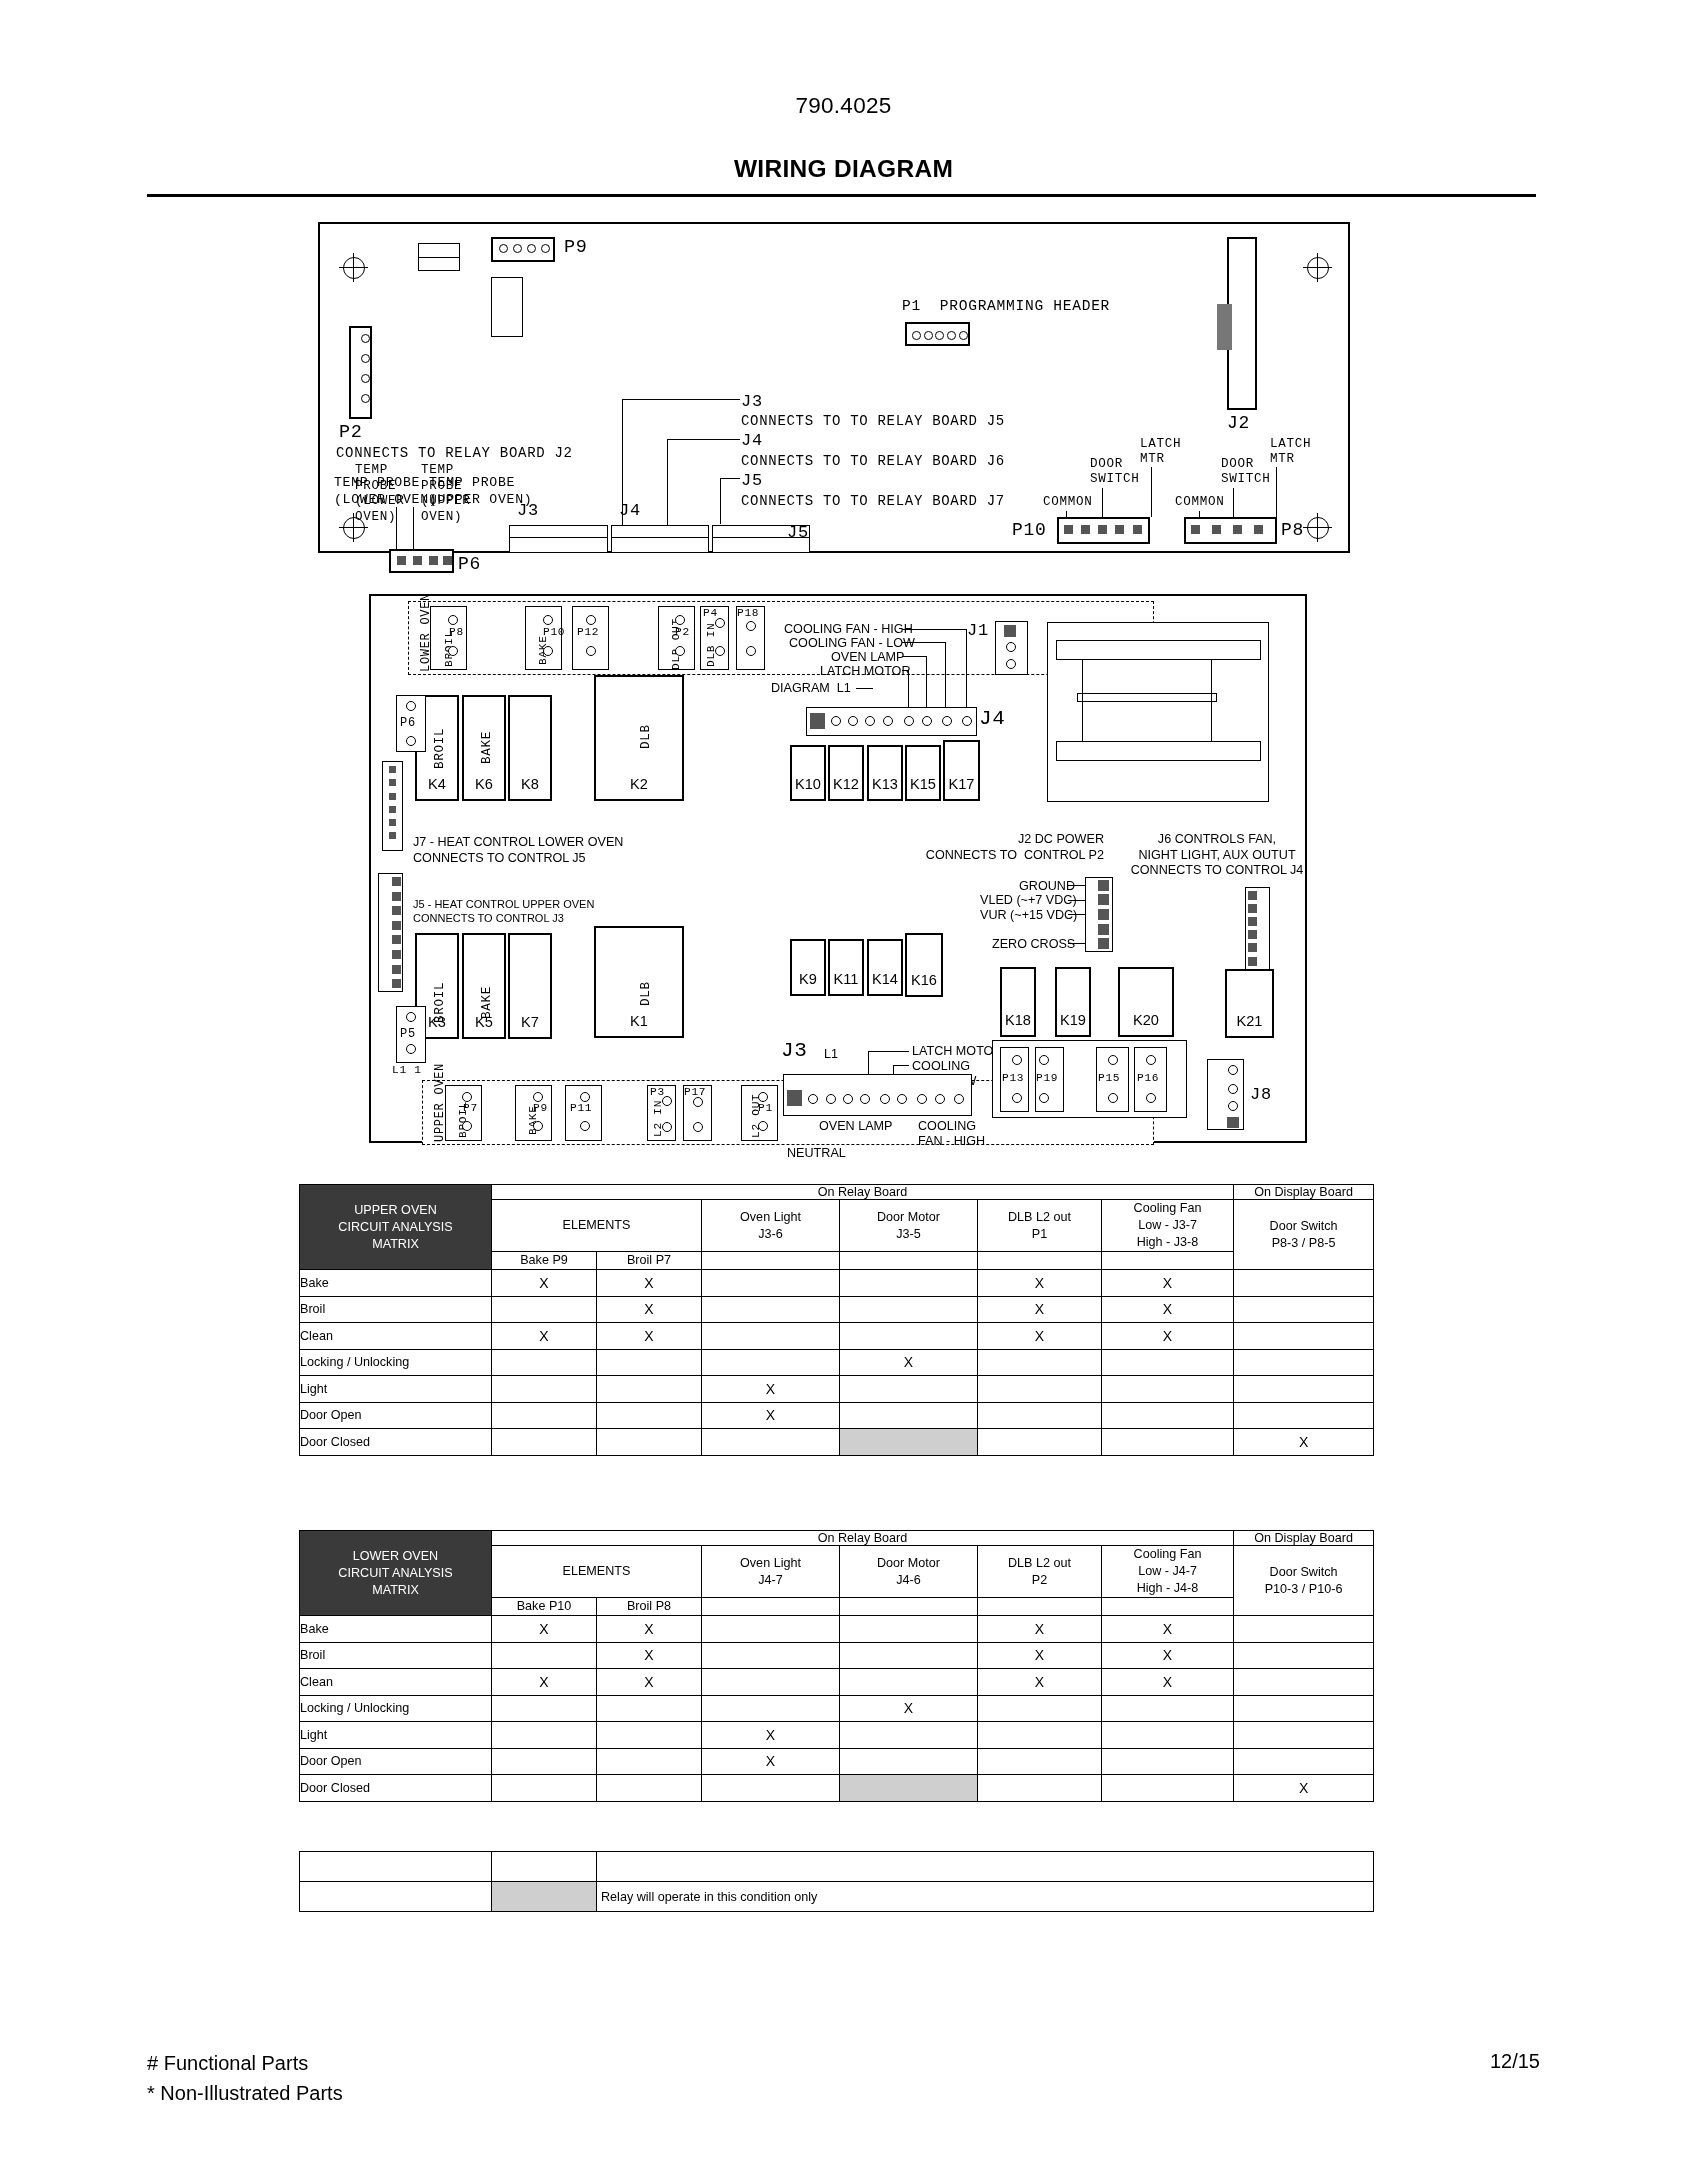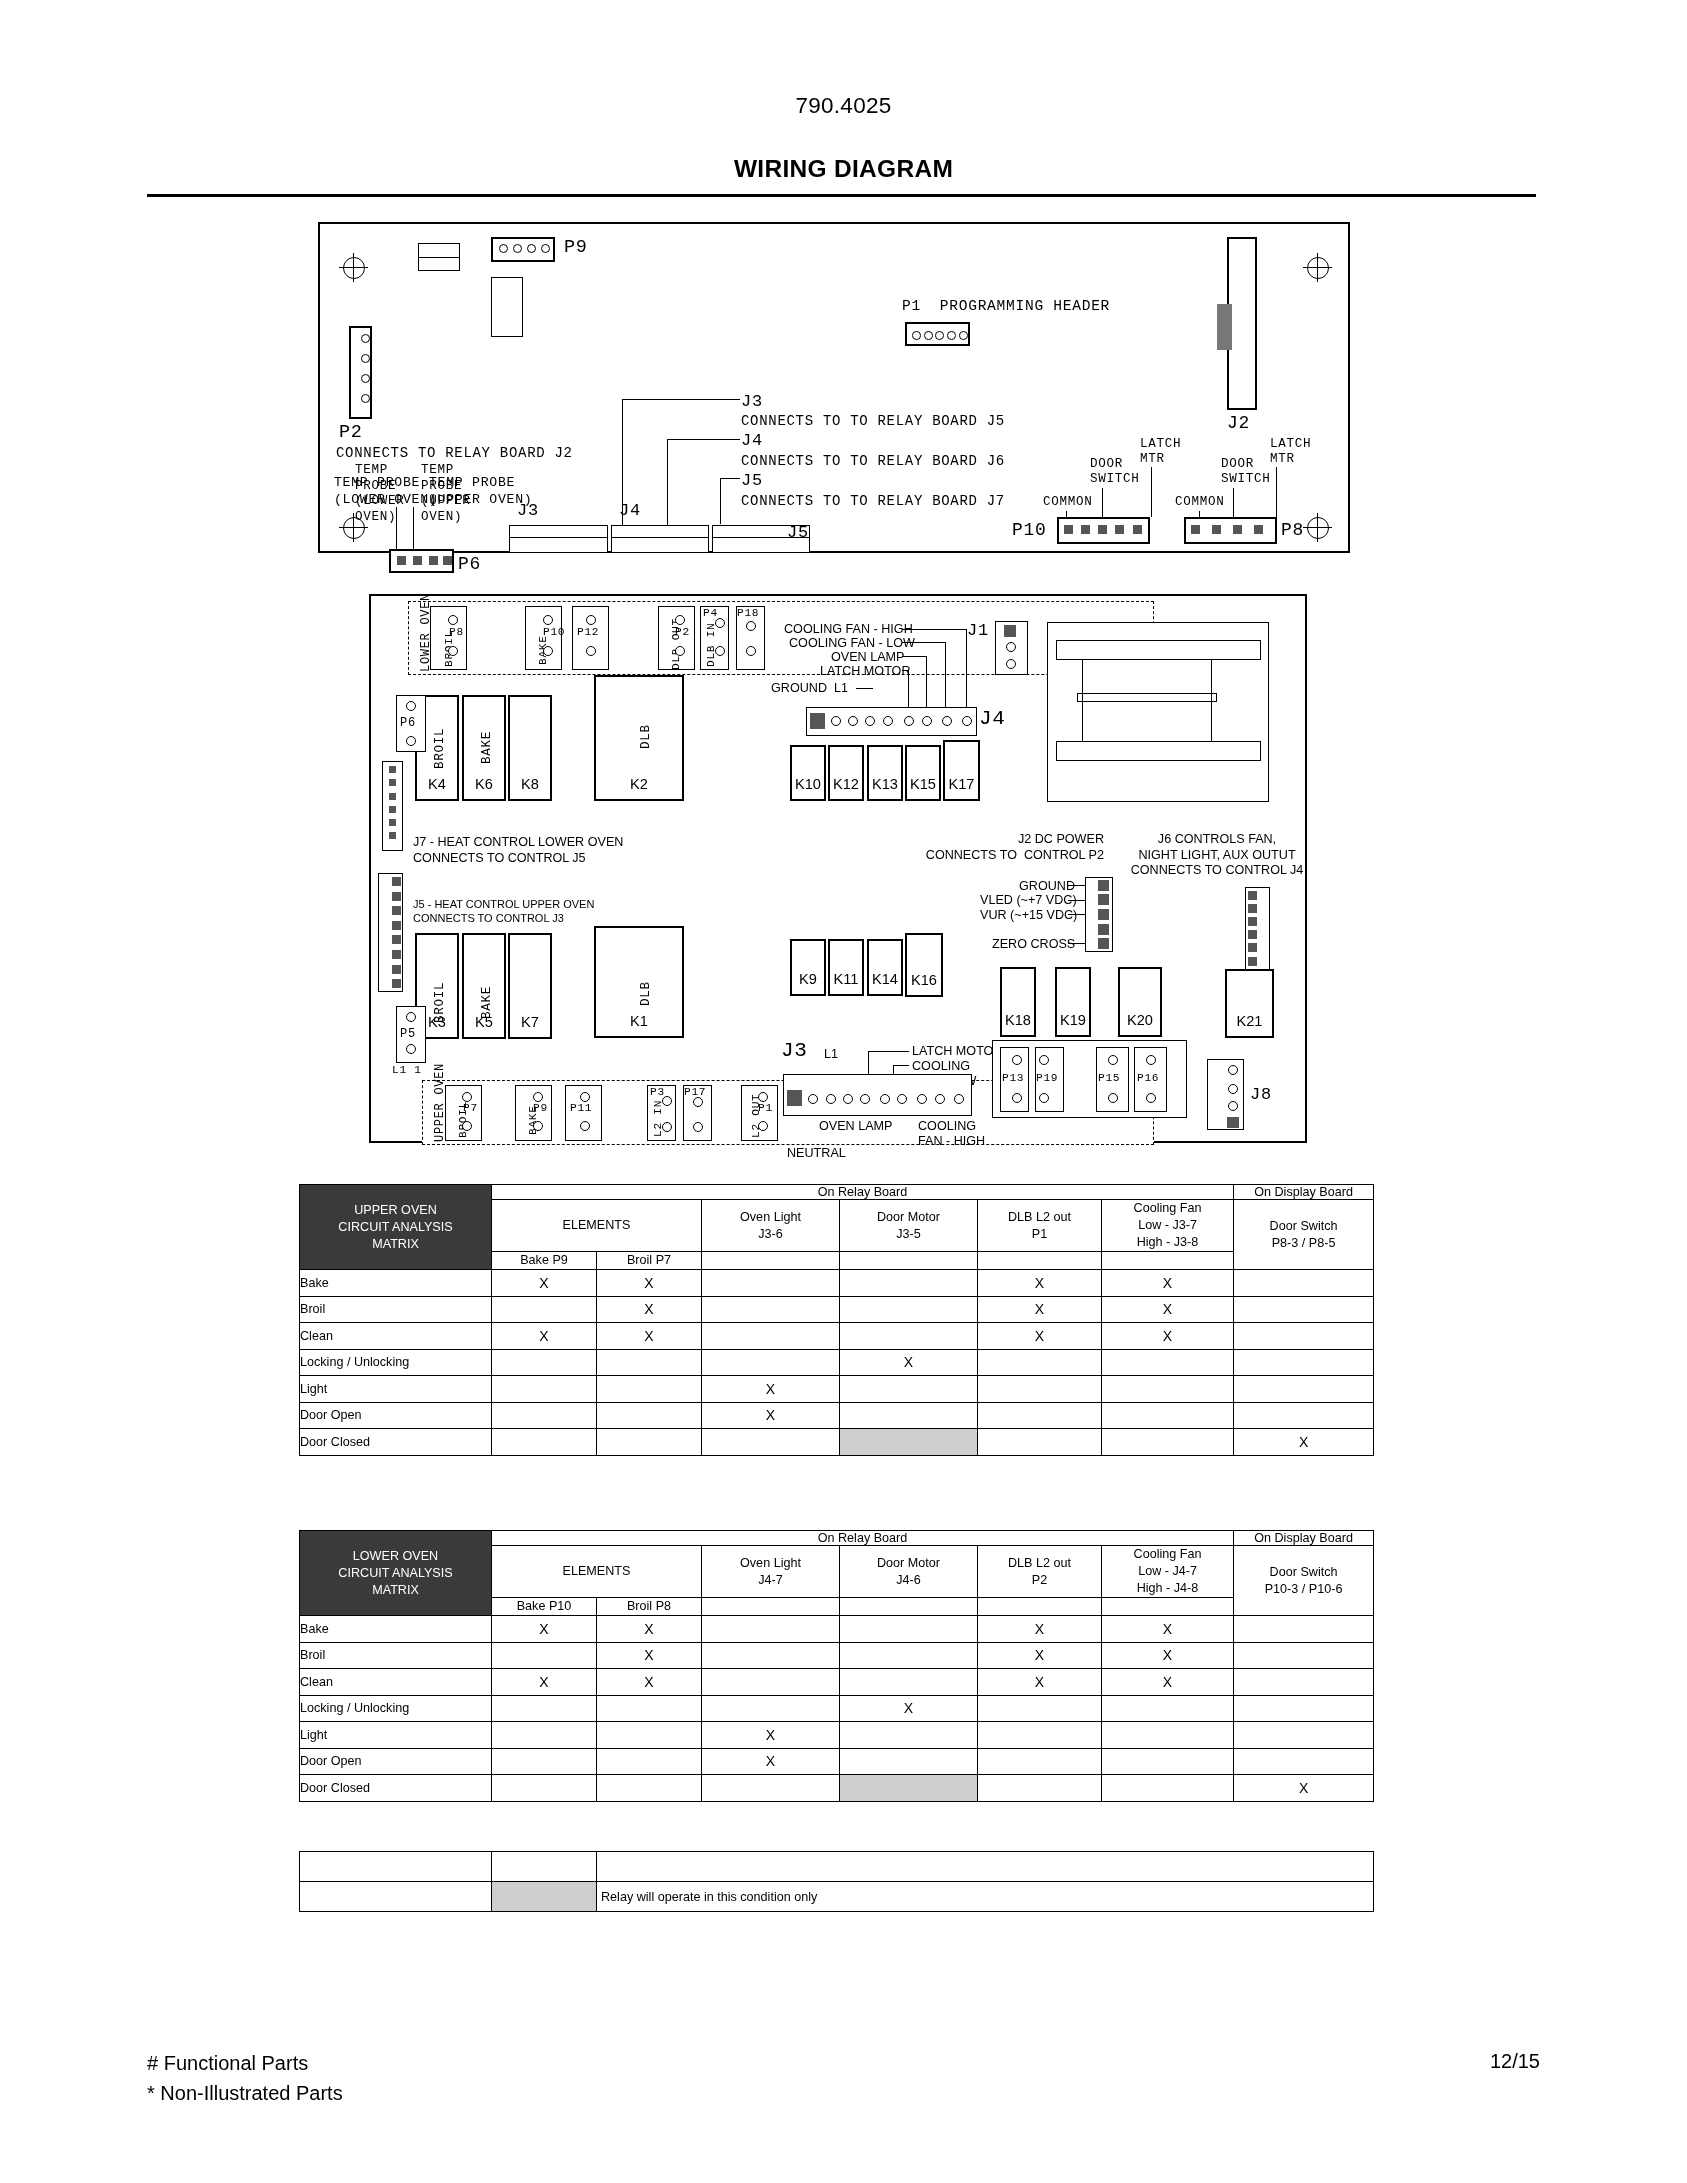--- a/index.html
+++ b/index.html
@@ -223,21 +223,21 @@
 
   <div class="bd2" style="left:736px;top:606px;width:29px;height:64px;"></div>
   <div class="lbl mono" style="left:737px;top:607px;font-size:11.2px;">P18</div>
   <div class="pad" style="left:746px;top:621px;width:8px;height:8px;"></div>
   <div class="pad" style="left:746px;top:646px;width:8px;height:8px;"></div>
 
   <div class="lbl" style="left:784px;top:622px;font-size:12.6px;">COOLING FAN - HIGH</div>
   <div class="lbl" style="left:789px;top:636px;font-size:12.6px;">COOLING FAN - LOW</div>
   <div class="lbl" style="left:831px;top:650px;font-size:12.6px;">OVEN LAMP</div>
   <div class="lbl" style="left:820px;top:664px;font-size:12.6px;">LATCH MOTOR</div>
-  <div class="lbl" style="left:771px;top:681px;font-size:12.6px;">GROUND  L1</div>
+  <div class="lbl" style="left:771px;top:681px;font-size:12.6px;">DIAGRAM  L1</div>
 
   <div class="ln hl" style="left:902px;top:629px;width:64px;"></div>
   <div class="ln vl" style="left:966px;top:629px;height:82px;"></div>
   <div class="ln hl" style="left:902px;top:642px;width:44px;"></div>
   <div class="ln vl" style="left:945px;top:642px;height:68px;"></div>
   <div class="ln hl" style="left:902px;top:656px;width:24px;"></div>
   <div class="ln vl" style="left:926px;top:656px;height:54px;"></div>
   <div class="ln hl" style="left:902px;top:670px;width:6.6px;"></div>
   <div class="ln vl" style="left:908px;top:670px;height:40px;"></div>
   <div class="ln hl" style="left:856px;top:688px;width:17px;"></div>
@@ -391,21 +391,21 @@
   </div>
   <div class="relay" style="left:905px;top:933px;width:38px;height:64px;">
     <span>K16</span>
   </div>
   <div class="relay" style="left:1000px;top:967px;width:36px;height:70px;">
     <span>K18</span>
   </div>
   <div class="relay" style="left:1055px;top:967px;width:36px;height:70px;">
     <span>K19</span>
   </div>
-  <div class="relay" style="left:1118px;top:967px;width:44px;height:70px;">
+  <div class="relay" style="left:1118px;top:967px;width:56px;height:70px;">
     <span>K20</span>
   </div>
   <div class="relay" style="left:1225px;top:969px;width:49px;height:69px;">
     <span>K21</span>
   </div>
 
   <div class="bd2" style="left:396px;top:1006px;width:30px;height:57px;"></div>
   <div class="pad" style="left:406px;top:1012px;width:8px;height:8px;"></div>
   <div class="pad" style="left:406px;top:1044px;width:8px;height:8px;"></div>
   <div class="lbl mono" style="left:400px;top:1027px;font-size:12px;">P5</div>

